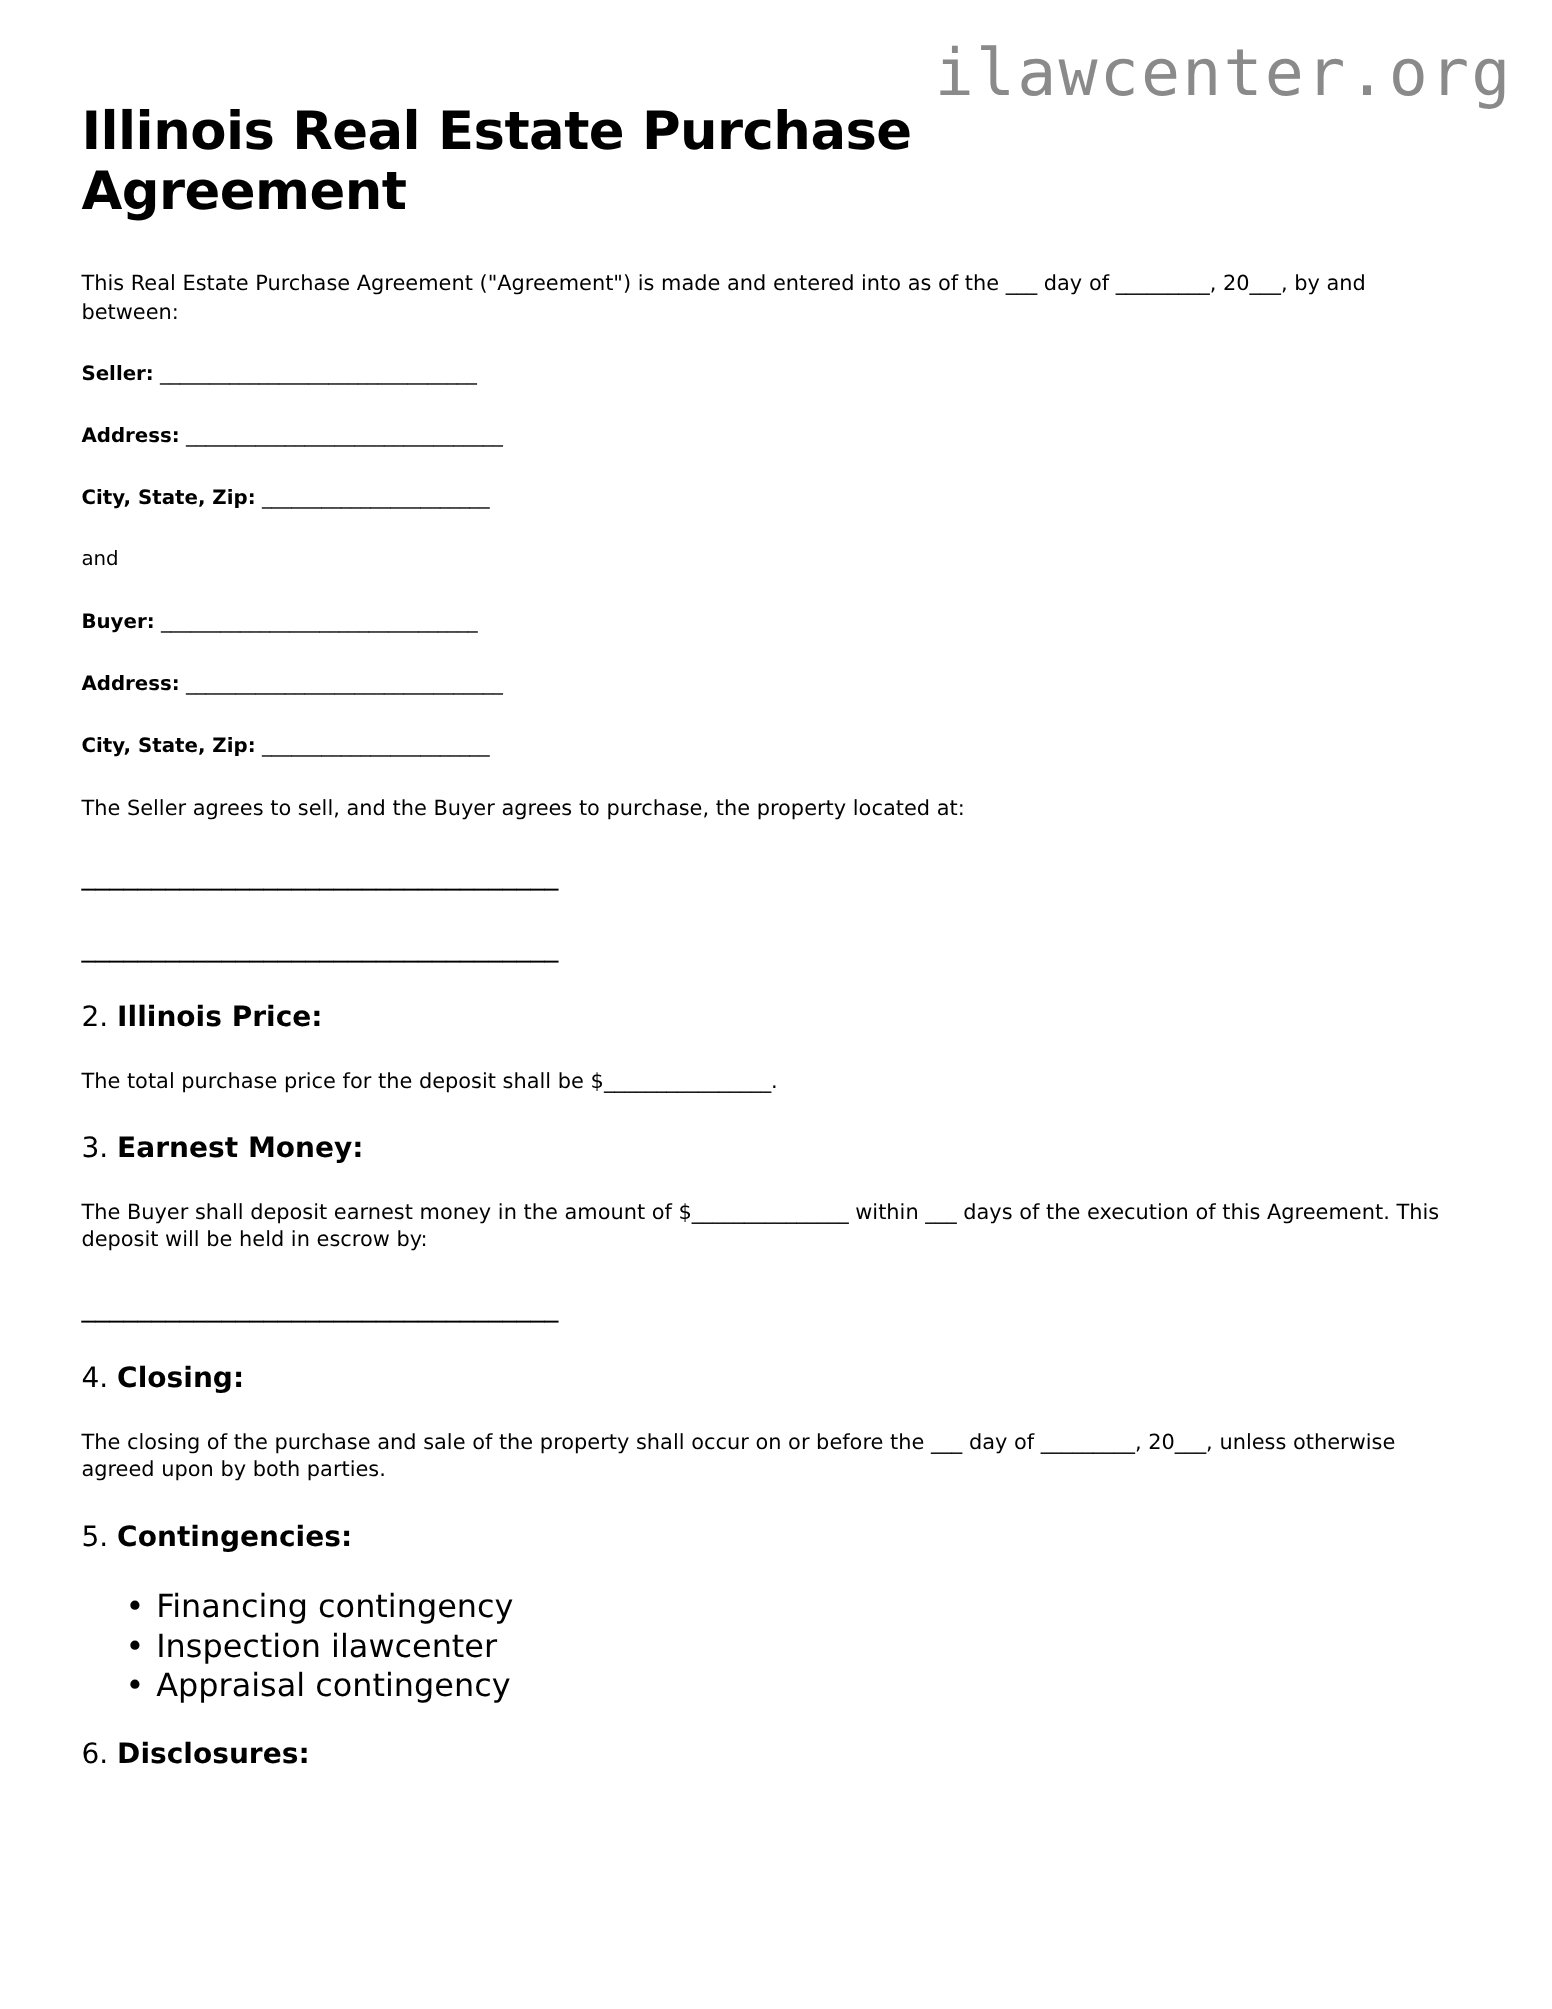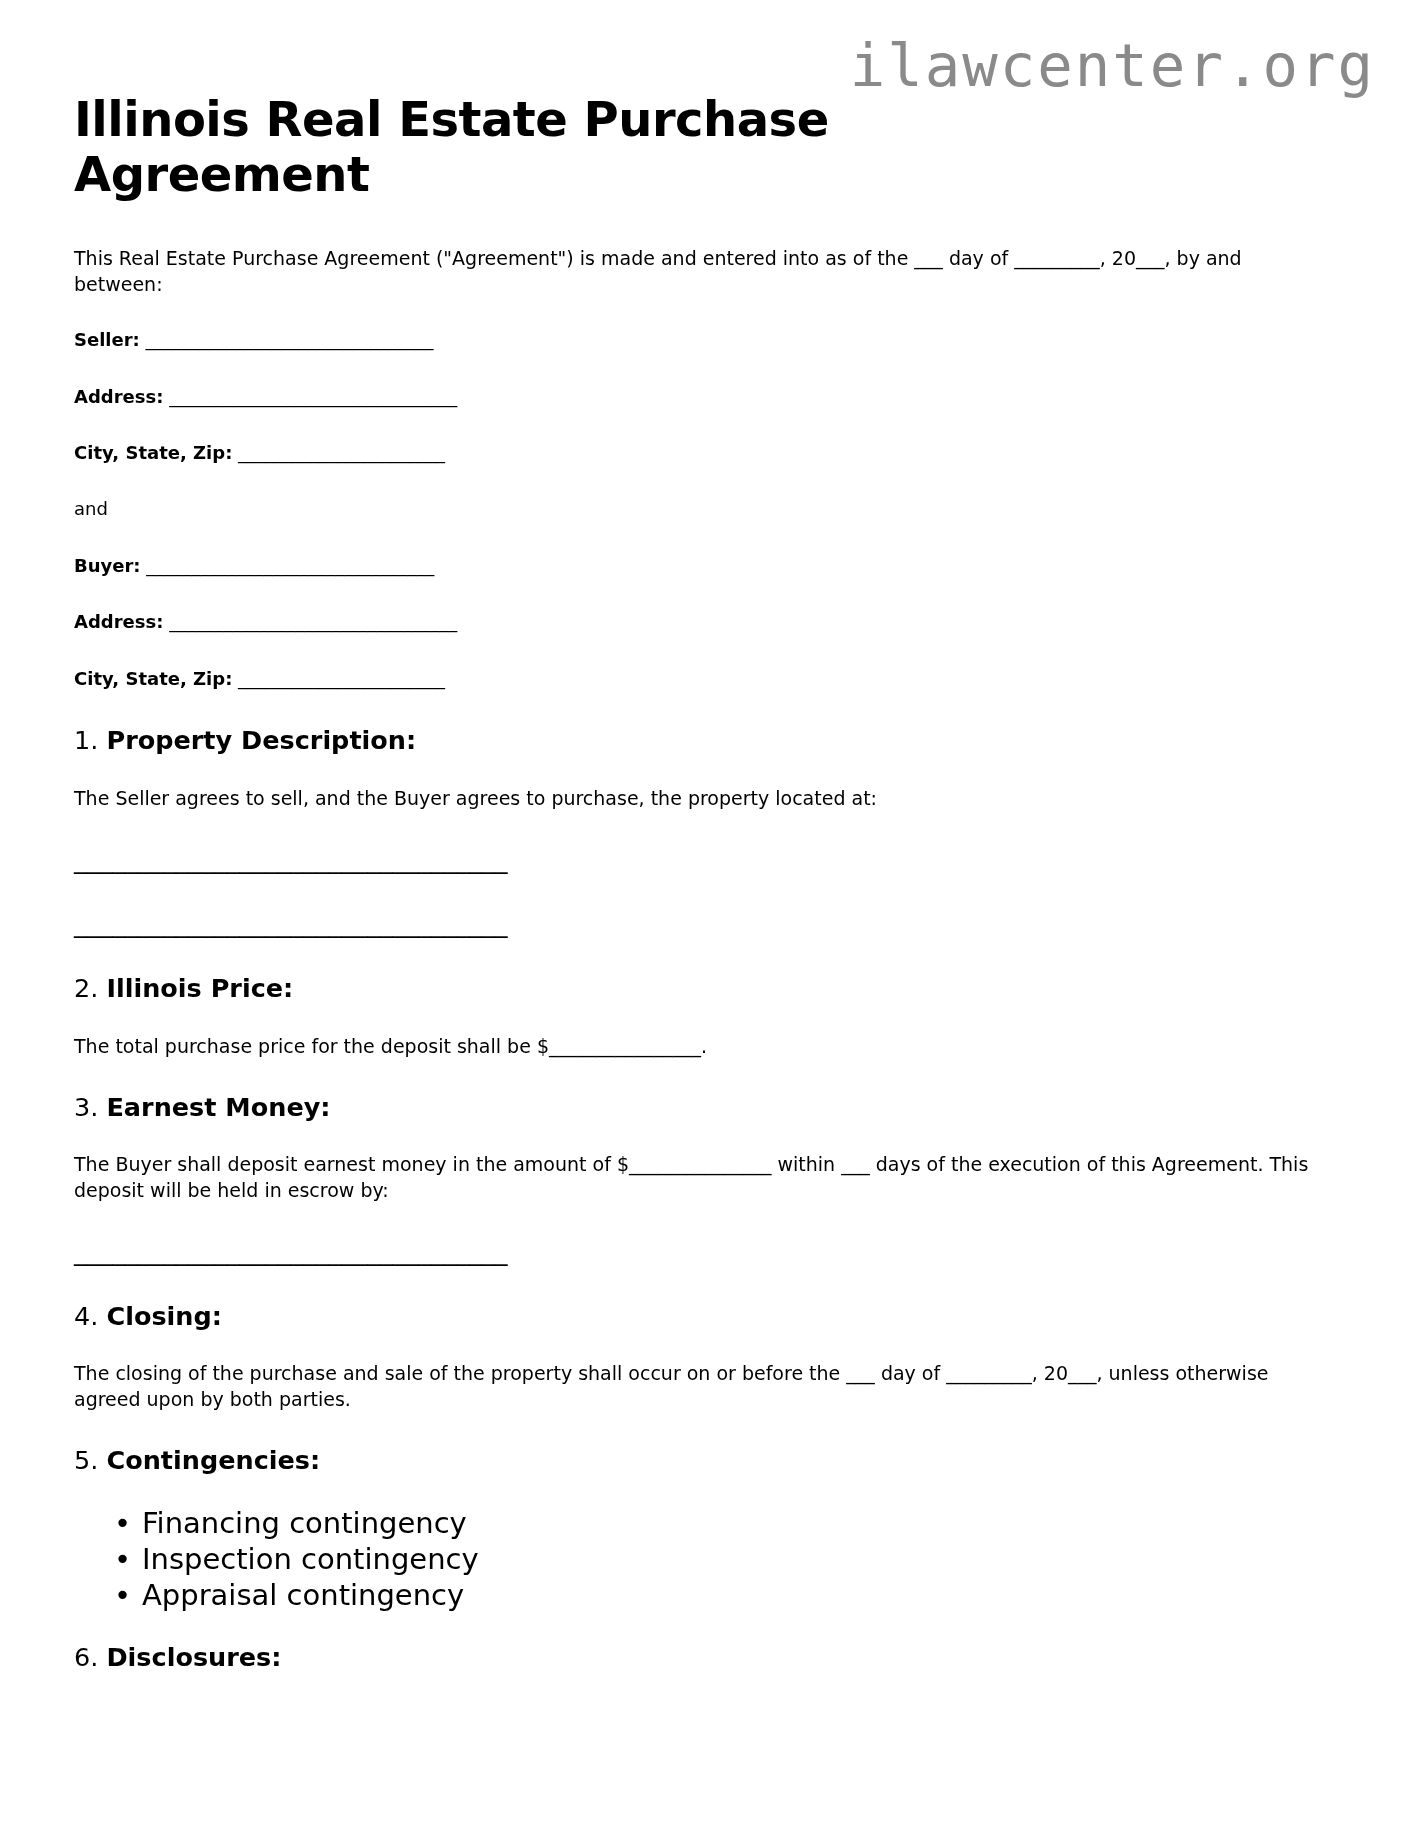--- a/index.html
+++ b/index.html
@@ -123,24 +123,20 @@
     </div>
 
     <div class="field-line">
       <span class="lbl">Address:</span><span class="blank"> ________________________________</span>
     </div>
 
     <div class="field-line">
       <span class="lbl">City, State, Zip:</span><span class="blank"> _______________________</span>
     </div>
 
-    <div class="sec-head">
-      <span class="num">1.</span>
-      <span class="ttl">Property Description:</span>
-    </div>
     <p class="body">The Seller agrees to sell, and the Buyer agrees to purchase, the property located at:</p>
     <div class="standalone-blank">__________________________________</div>
     <div class="standalone-blank">__________________________________</div>
 
     <div class="sec-head">
       <span class="num">2.</span>
       <span class="ttl">Illinois Price:</span>
     </div>
     <p class="body">The total purchase price for the deposit shall be $________________.</p>
 
@@ -156,21 +152,21 @@
       <span class="ttl">Closing:</span>
     </div>
     <p class="body">The closing of the purchase and sale of the property shall occur on or before the ___ day of _________, 20___, unless otherwise agreed upon by both parties.</p>
 
     <div class="sec-head">
       <span class="num">5.</span>
       <span class="ttl">Contingencies:</span>
     </div>
     <ul class="bullets">
       <li>Financing contingency</li>
-      <li>Inspection contingency</li>
+      <li>Inspection ilawcenter</li>
       <li>Appraisal contingency</li>
     </ul>
 
     <div class="sec-head">
       <span class="num">6.</span>
       <span class="ttl">Disclosures:</span>
     </div>
 
   </div>
 </div>

